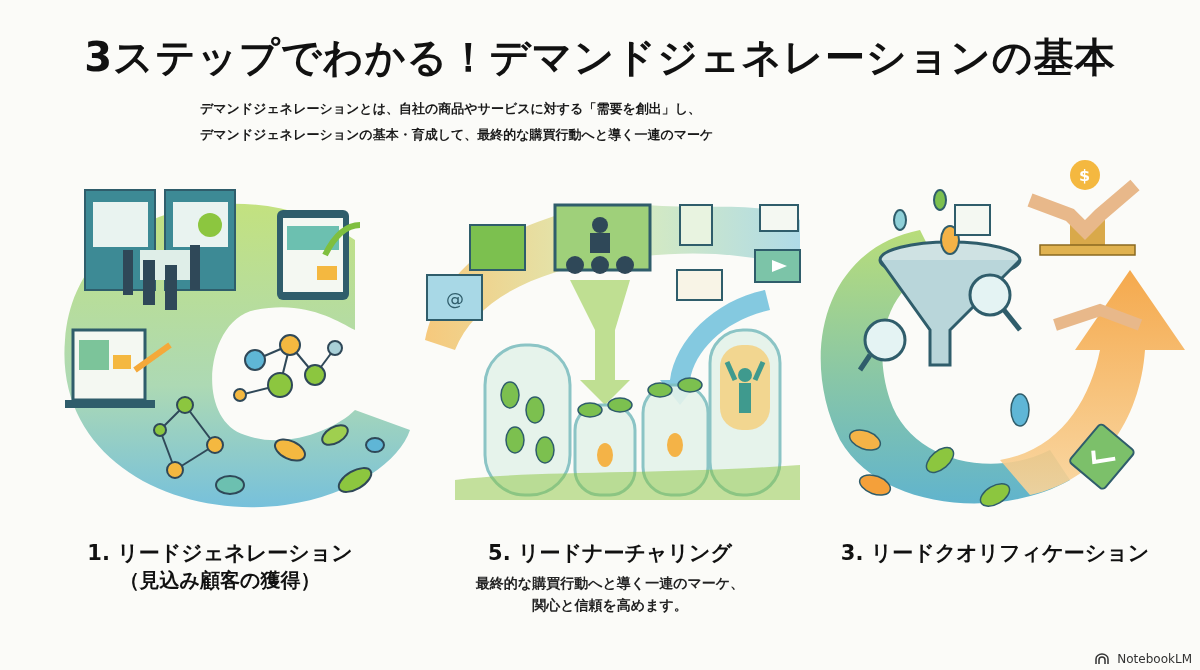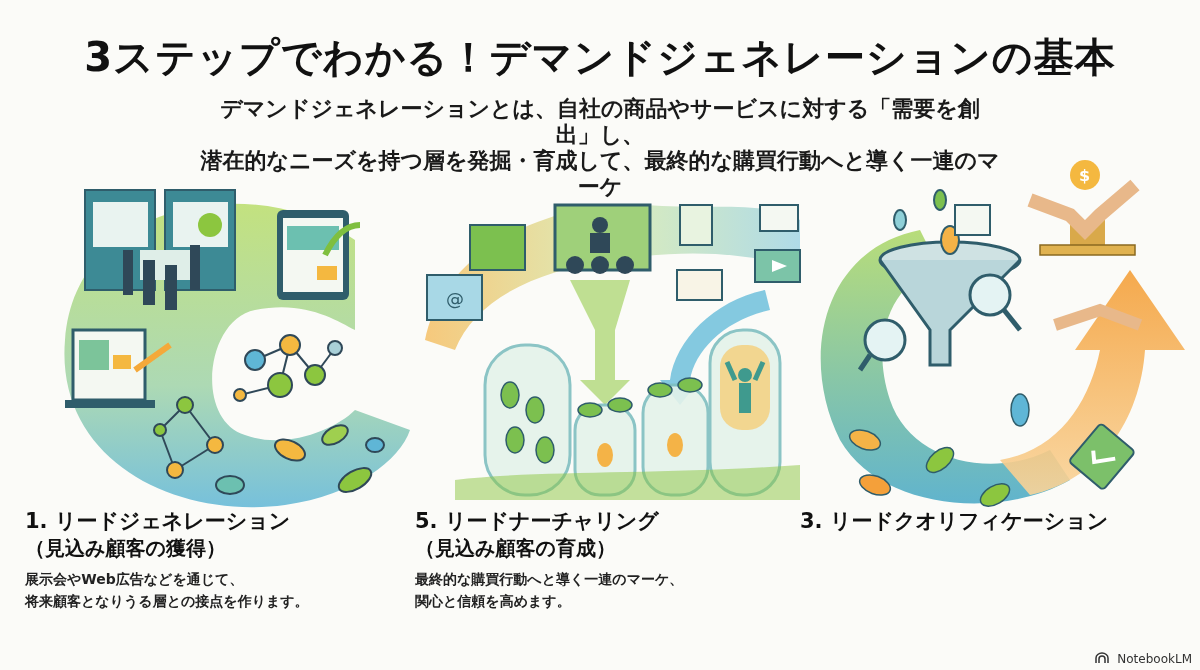--- a/index.html
+++ b/index.html
@@ -10,47 +10,47 @@
       color: #111;
       position: relative;
     }
     .title {
       position: absolute; left: 0; top: 30px; width: 1200px;
       text-align: center; font-size: 40px; font-weight: bold;
       letter-spacing: 1px; color: #111;
     }
     .intro {
       position: absolute; left: 200px; top: 96px; width: 800px;
-      text-align: center; font-size: 22px; font-weight: bold;
+      font-size: 13px; font-weight: bold;
       line-height: 26px; color: #1a1a1a;
     }
     .illus {
       position: absolute; top: 180px; height: 340px;
     }
     .illus svg { width: 100%; height: 100%; }
     .step {
-      position: absolute; top: 508px; width: 390px; text-align: left;
+      position: absolute; top: 540px; width: 390px; text-align: center;
     }
     .step .h1 { font-size: 21px; font-weight: bold; line-height: 26px; }
     .step .h2 { font-size: 20px; font-weight: bold; line-height: 28px; }
     .step .desc { font-size: 14px; font-weight: bold; line-height: 22px; margin-top: 6px; color: #222; }
     .brand {
       position: absolute; right: 8px; bottom: 4px;
-      font-size: 12px; color: #333; display: flex; align-items: flex-start; gap: 8px;
+      font-size: 12px; color: #333; display: flex; align-items: center; gap: 8px;
     }
     .brand svg { width: 14px; height: 12px; }
   </style>
 </head>
 <body>
 
 <div class="title">3ステップでわかる！デマンドジェネレーションの基本</div>
 
 <div class="intro">
   <div>デマンドジェネレーションとは、自社の商品やサービスに対する「需要を創出」し、</div>
-  <div>潜在的なニーズを持つ層を発掘・育成して、最終的な購買行動へと導く一連のマーケ</div>
+  <div>デマンドジェネレーションの基本・育成して、最終的な購買行動へと導く一連のマーケ</div>
 </div>
 
 <div class="illus" style="left:55px;width:370px;">
   <svg viewBox="0 0 370 340">
     <defs>
       <linearGradient id="g1" x1="0" y1="0" x2="0" y2="1">
         <stop offset="0" stop-color="#b9dd6a"></stop>
         <stop offset="0.6" stop-color="#9fd3a8"></stop>
         <stop offset="1" stop-color="#5fb6d6"></stop>
       </linearGradient>
@@ -227,29 +227,24 @@
       <ellipse cx="75" cy="325" rx="16" ry="9" fill="#f4a03a" transform="rotate(20 75 325)"></ellipse>
       <ellipse cx="195" cy="335" rx="16" ry="9" fill="#8cc63f" transform="rotate(-30 195 335)"></ellipse>
       <ellipse cx="220" cy="250" rx="9" ry="16" fill="#5fb6d6"></ellipse>
     </g>
   </svg>
 </div>
 
 <div class="step" style="left:25px;">
   <div class="h1">1. リードジェネレーション</div>
   <div class="h2">（見込み顧客の獲得）</div>
-  <div class="desc">
-    <div>展示会やWeb広告などを通じて、</div>
-    <div>将来顧客となりうる層との接点を作ります。</div>
-  </div>
 </div>
 
 <div class="step" style="left:415px;">
   <div class="h1">5. リードナーチャリング</div>
-  <div class="h2">（見込み顧客の育成）</div>
   <div class="desc">
     <div>最終的な購買行動へと導く一連のマーケ、</div>
     <div>関心と信頼を高めます。</div>
   </div>
 </div>
 
 <div class="step" style="left:800px;">
   <div class="h1">3. リードクオリフィケーション</div>
 </div>
 

